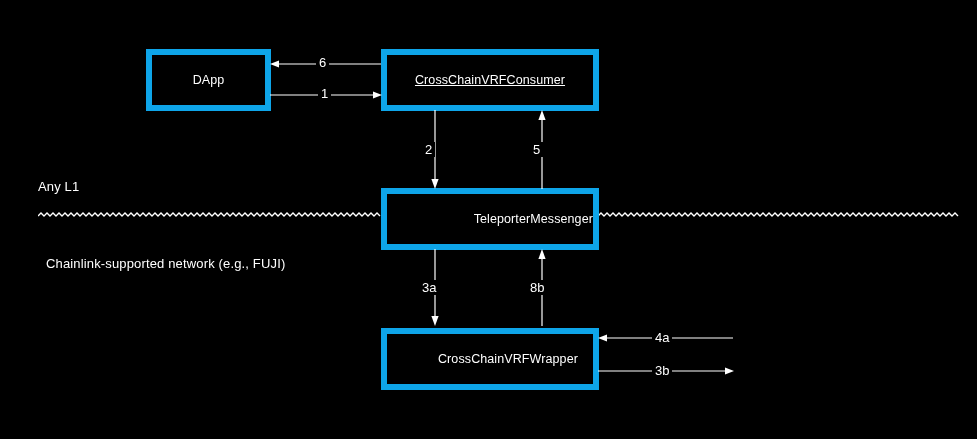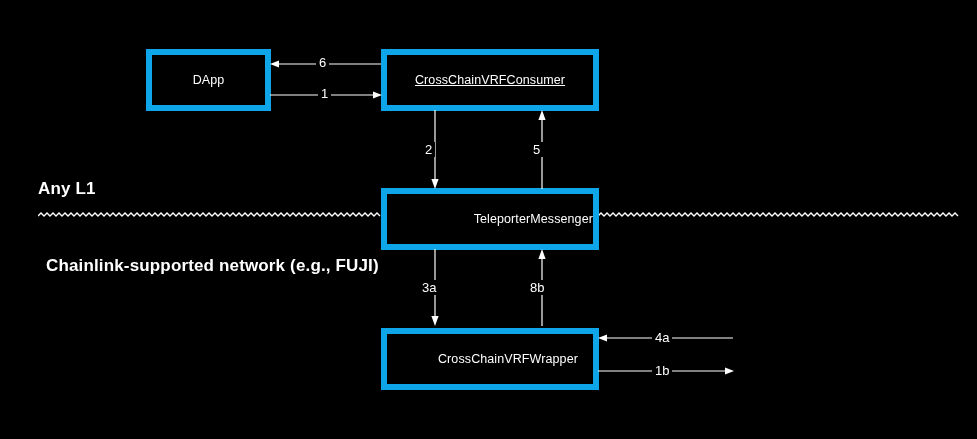--- a/index.html
+++ b/index.html
@@ -30,22 +30,22 @@
     text-align: center;
   }
   .node.accent {
     background: var(--accent-fill, #8cadf9);
     border-color: var(--accent-stroke, #3f4fa8);
     color: var(--accent-text, #000000);
   }
   .zone-label {
     position: absolute;
     color: #ffffff;
-    font-size: 17px;
-    font-weight: bold;
+    font-size: 13px;
+    font-weight: normal;
     letter-spacing: 0.15px;
     white-space: nowrap;
   }
   .separator {
     position: absolute;
     height: 8px;
     overflow: hidden;
     pointer-events: none;
   }
   .separator svg { display: block; }
@@ -158,15 +158,15 @@
     </svg>
   </div>
   <div class="edge-label" style="left:652px; top:330px;">4a</div>
 
   <div class="edge" style="left:598px; top:365px; width:136px; height:12px;">
     <svg width="136" height="12" viewBox="0 0 136 12">
       <line x1="0" y1="6" x2="133" y2="6" stroke="#ffffff" stroke-width="1.2"></line>
       <path d="M136 6 L127 2.4 L127 9.6 Z" fill="#ffffff"></path>
     </svg>
   </div>
-  <div class="edge-label" style="left:652px; top:363px;">1b</div>
+  <div class="edge-label" style="left:652px; top:363px;">3b</div>
 
 </div>
 
 </body></html>

